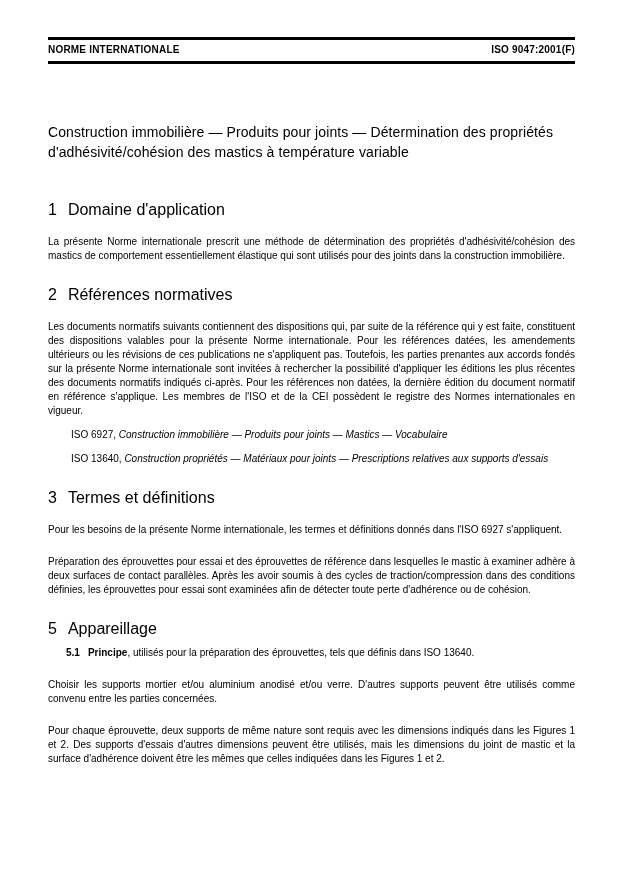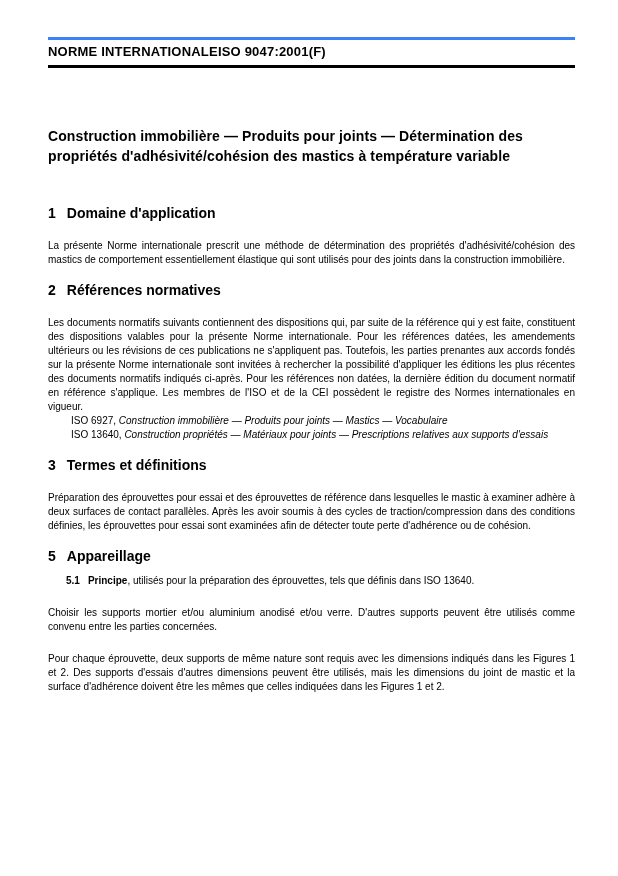--- a/index.html
+++ b/index.html
@@ -14,53 +14,54 @@
   }
   .page {
     position: relative;
     width: 618px;
     height: 876px;
     padding: 0 43px 0 48px;
     background: #ffffff;
   }
   .doc-header {
     margin-top: 37px;
-    border-top: 3px solid #3b82f6;
+    border-top: 3px solid #000000;
     border-bottom: 3px solid #000;
     display: flex;
-    justify-content: flex-start;
+    justify-content: space-between;
     align-items: center;
     padding: 4px 0 6px 0;
-    font-size: 13px;
+    font-size: 10px;
     font-weight: bold;
     letter-spacing: 0.2px;
   }
   .doc-title {
     margin-top: 58px;
     margin-bottom: 40px;
     font-size: 14px;
-    font-weight: bold;
+    font-weight: normal;
     line-height: 20px;
     letter-spacing: 0.1px;
   }
   h2.sec-heading {
-    margin-top: 16px;
-    font-size: 14px;
-    font-weight: bold;
+    margin-top: 24px;
+    font-size: 16px;
+    font-weight: normal;
     line-height: 15px;
   }
   h2.sec-heading .sec-num { display: inline-block; min-width: 6px; margin-right: 11px; }
   p.body-para {
     margin-top: 18px;
     font-size: 10px;
     line-height: 14px;
     text-align: justify;
   }
   p.body-para.no-justify { text-align: left; }
   p.ref-para {
+    margin-top: 10px;
     font-size: 10px;
     line-height: 14px;
     text-align: left;
     padding-left: 23px;
   }
   p.ref-para i { font-style: italic; }
   p.clause-para {
     margin-top: 10px;
     font-size: 10px;
     line-height: 14px;
@@ -88,20 +89,21 @@
 
   <section>
     <h2 class="sec-heading"><span class="sec-num">2</span><span>Références normatives</span></h2>
     <p class="body-para">Les documents normatifs suivants contiennent des dispositions qui, par suite de la référence qui y est faite, constituent des dispositions valables pour la présente Norme internationale. Pour les références datées, les amendements ultérieurs ou les révisions de ces publications ne s'appliquent pas. Toutefois, les parties prenantes aux accords fondés sur la présente Norme internationale sont invitées à rechercher la possibilité d'appliquer les éditions les plus récentes des documents normatifs indiqués ci-après. Pour les références non datées, la dernière édition du document normatif en référence s'applique. Les membres de l'ISO et de la CEI possèdent le registre des Normes internationales en vigueur.</p>
     <p class="ref-para"><span>ISO 6927, </span><i>Construction immobilière — Produits pour joints — Mastics — Vocabulaire</i></p>
     <p class="ref-para"><span>ISO 13640, </span><i>Construction propriétés — Matériaux pour joints — Prescriptions relatives aux supports d'essais</i></p>
   </section>
 
   <section>
     <h2 class="sec-heading"><span class="sec-num">3</span><span>Termes et définitions</span></h2>
+    <p class="body-para no-justify">Pour les besoins de la présente Norme internationale, les termes et définitions donnés dans l'ISO 6927 s'appliquent.</p>
   </section>
 
   <section>
     <p class="body-para">Préparation des éprouvettes pour essai et des éprouvettes de référence dans lesquelles le mastic à examiner adhère à deux surfaces de contact parallèles. Après les avoir soumis à des cycles de traction/compression dans des conditions définies, les éprouvettes pour essai sont examinées afin de détecter toute perte d'adhérence ou de cohésion.</p>
   </section>
 
   <section>
     <h2 class="sec-heading"><span class="sec-num">5</span><span>Appareillage</span></h2>
     <p class="clause-para"><span class="clause-num">5.1</span><span class="clause-term">Principe</span><span>, utilisés pour la préparation des éprouvettes, tels que définis dans ISO 13640.</span></p>
     <p class="body-para">Choisir les supports mortier et/ou aluminium anodisé et/ou verre. D'autres supports peuvent être utilisés comme convenu entre les parties concernées.</p>

